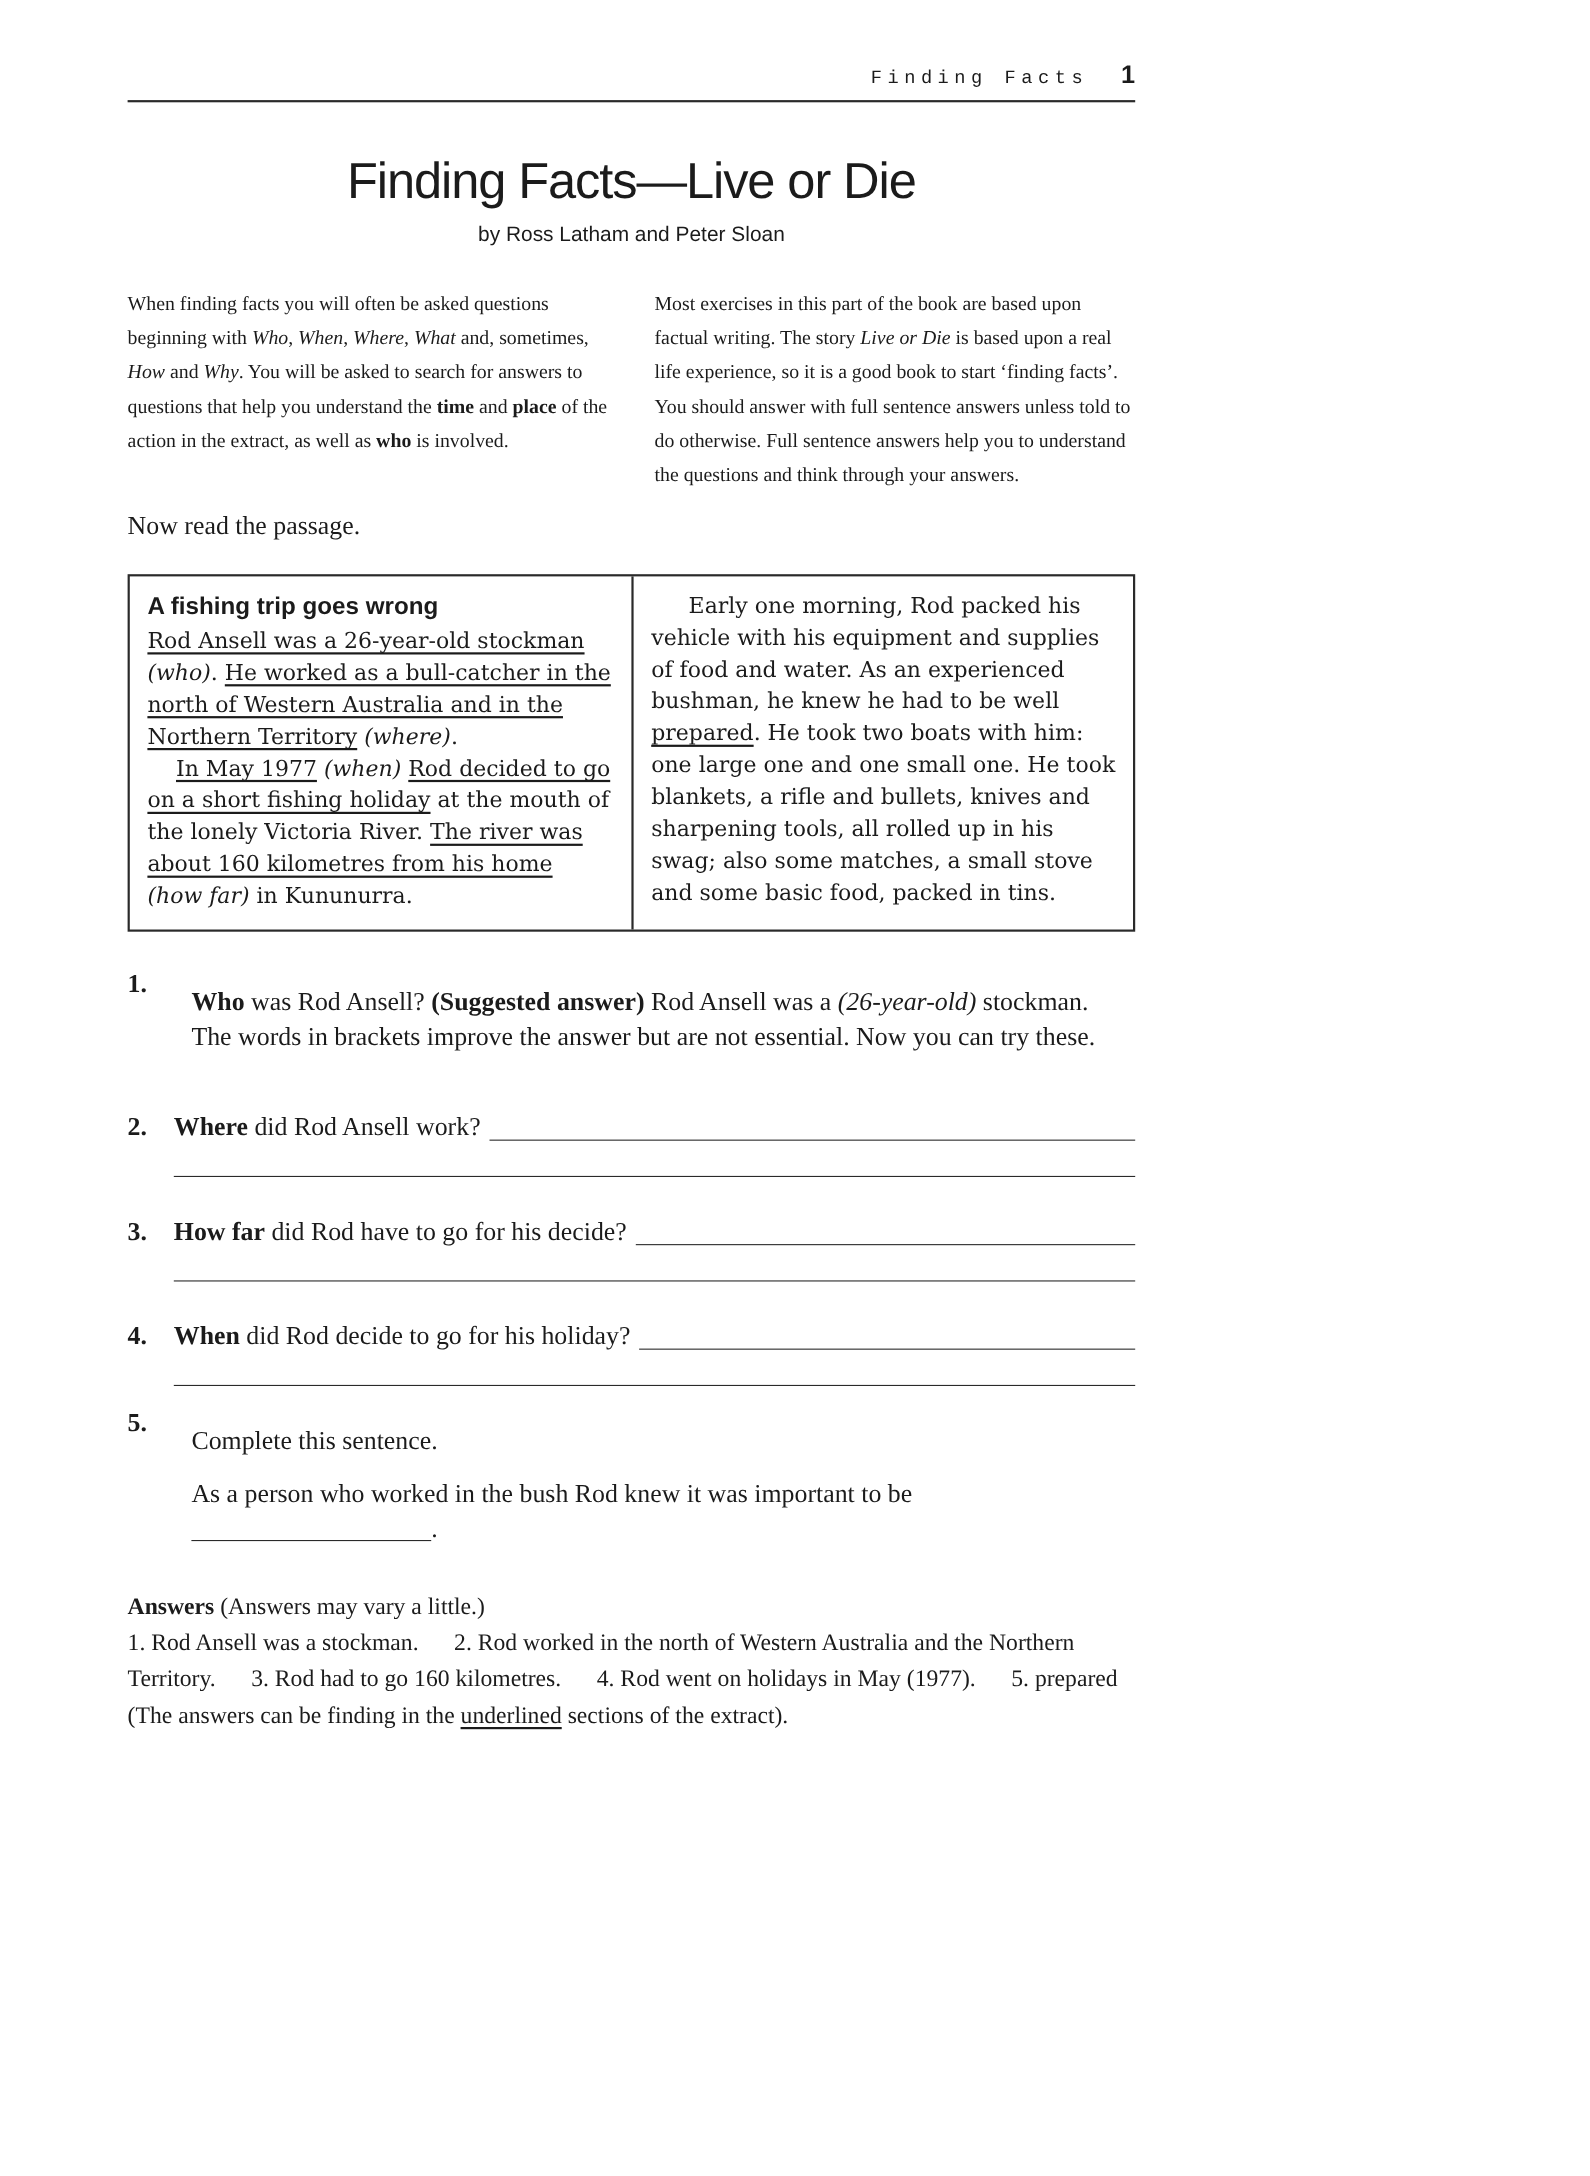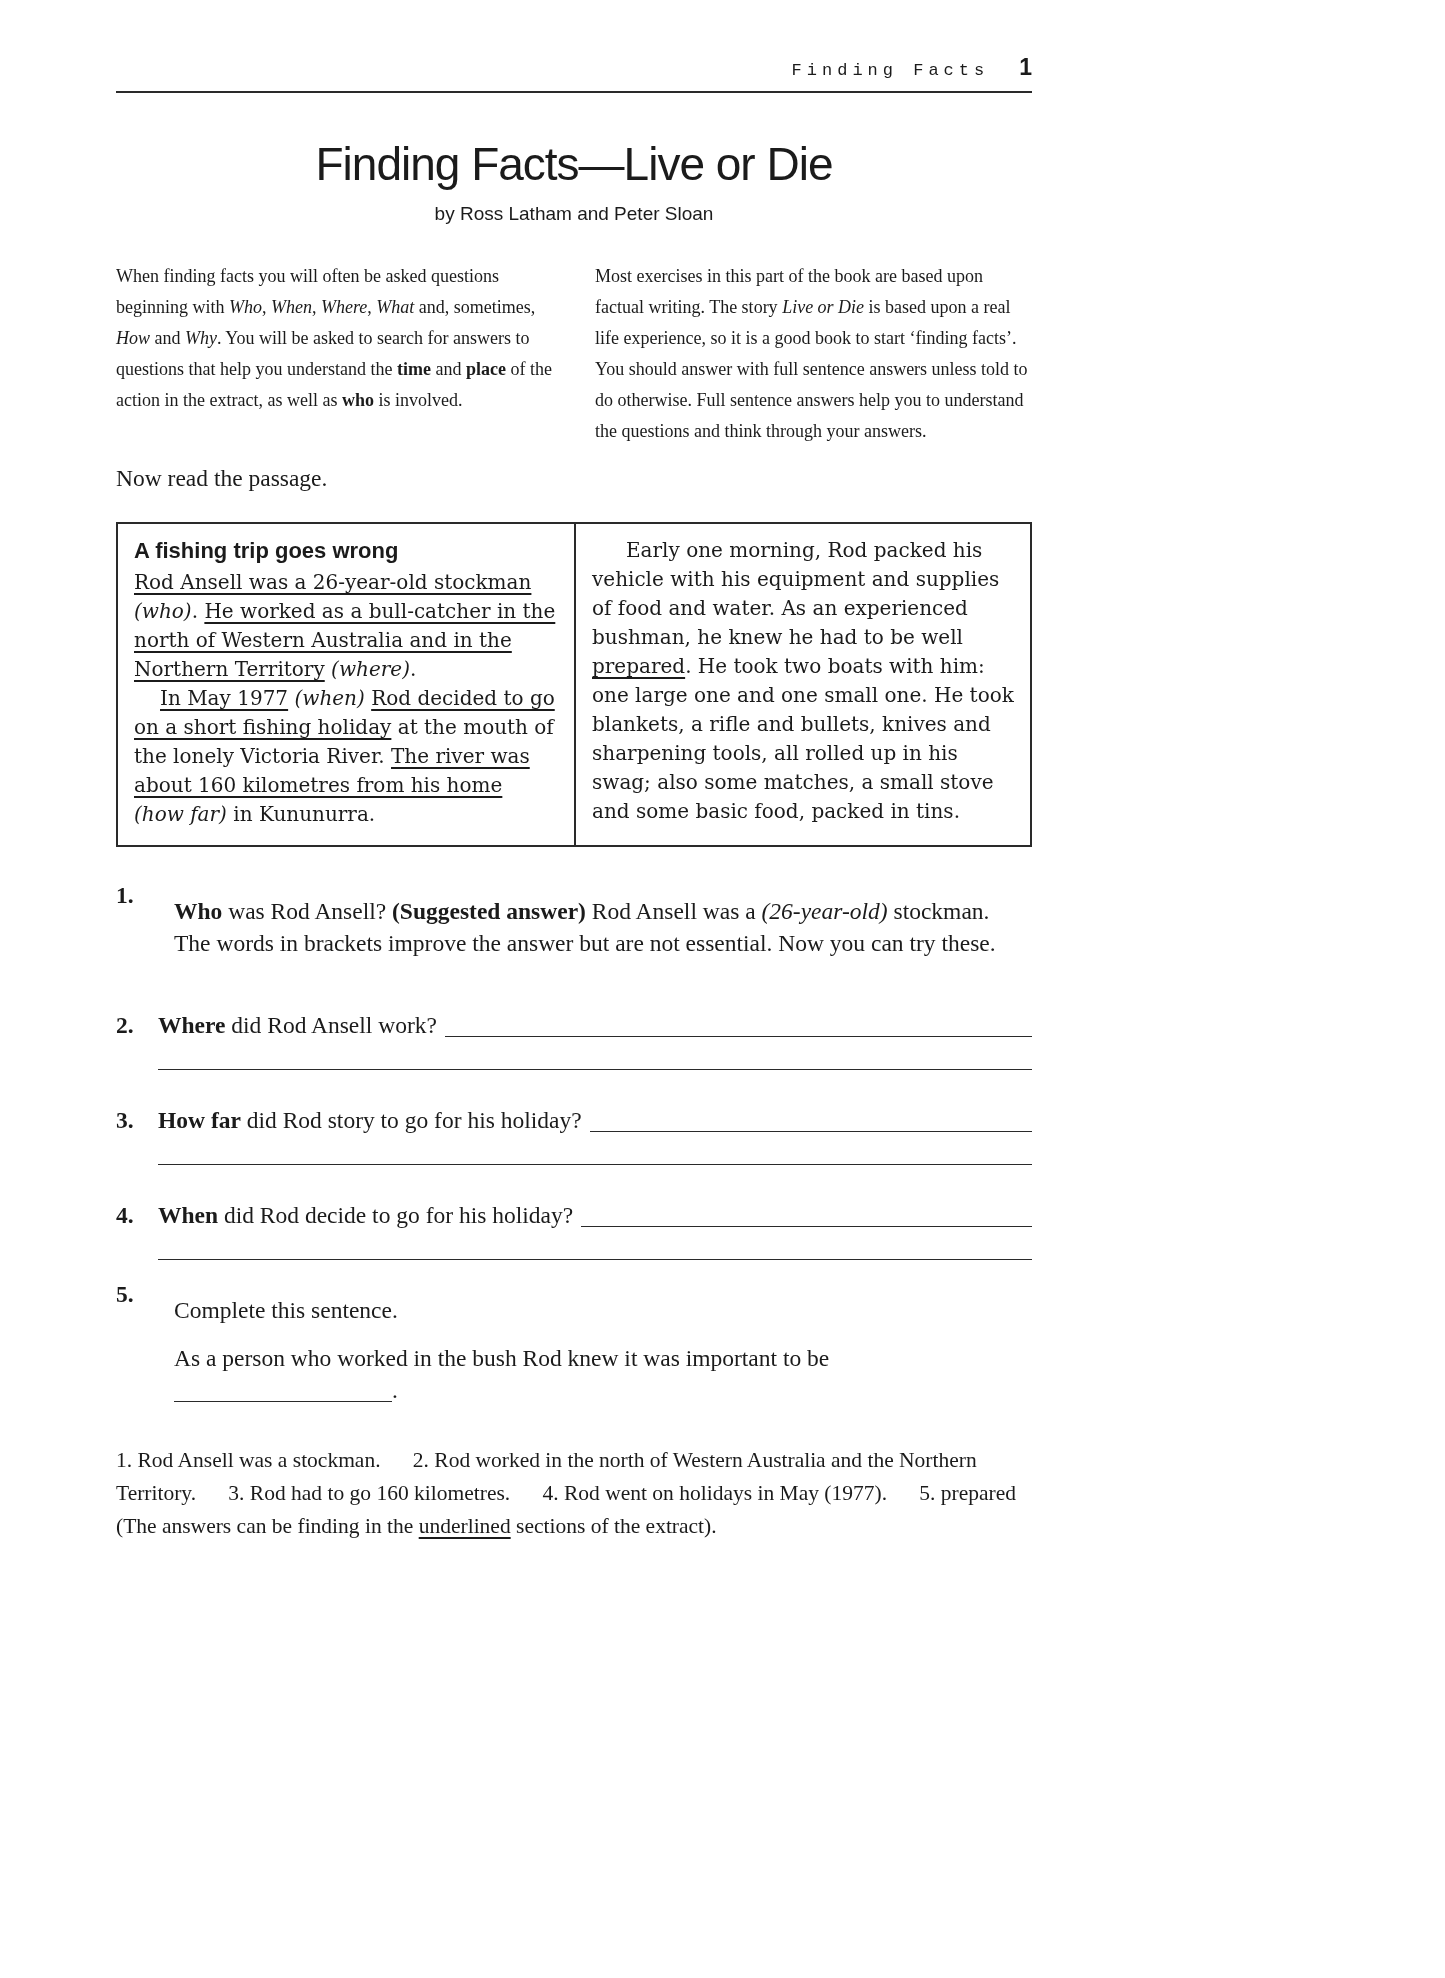--- a/index.html
+++ b/index.html
@@ -104,21 +104,21 @@
             <span class="blank-fill"></span>
           </div>
           <div class="blank-full"></div>
         </div>
       </div>
 
       <div class="question q3">
         <span class="qnum">3.</span>
         <div class="qbody">
           <div class="q-line">
-            <span class="q-text"><span class="rb">How far</span><span> did Rod story to go for his holiday? </span></span>
+            <span class="q-text"><span class="rb">How far</span><span> did Rod have to go for his decide? </span></span>
             <span class="blank-fill"></span>
           </div>
           <div class="blank-full"></div>
         </div>
       </div>
 
       <div class="question q4">
         <span class="qnum">4.</span>
         <div class="qbody">
           <div class="q-line">
@@ -133,18 +133,19 @@
         <span class="qnum">5.</span>
         <div class="qbody">
           <p class="qpara"><span>Complete this sentence.</span></p>
           <p class="qpara"><span><span>As a person who worked in the bush Rod knew it was important to be </span></span><span class="blank-short"></span><span>.</span></p>
         </div>
       </div>
 
     </section>
 
     <section class="answers">
+      <p class="answers-heading"><span class="rb">Answers</span><span> (Answers may vary a little.)</span></p>
       <p class="answers-body"><span>1. Rod Ansell was a stockman.  </span><span>2. Rod worked in the north of Western Australia and the Northern Territory.  </span><span>3. Rod had to go 160 kilometres.  </span><span>4. Rod went on holidays in May (1977).  </span><span>5. prepared</span></p>
       <p class="answers-note"><span>(The answers can be finding in the </span><span class="ru">underlined</span><span> sections of the extract).</span></p>
     </section>
 
   </div>
 </div>
 
 </body></html>

